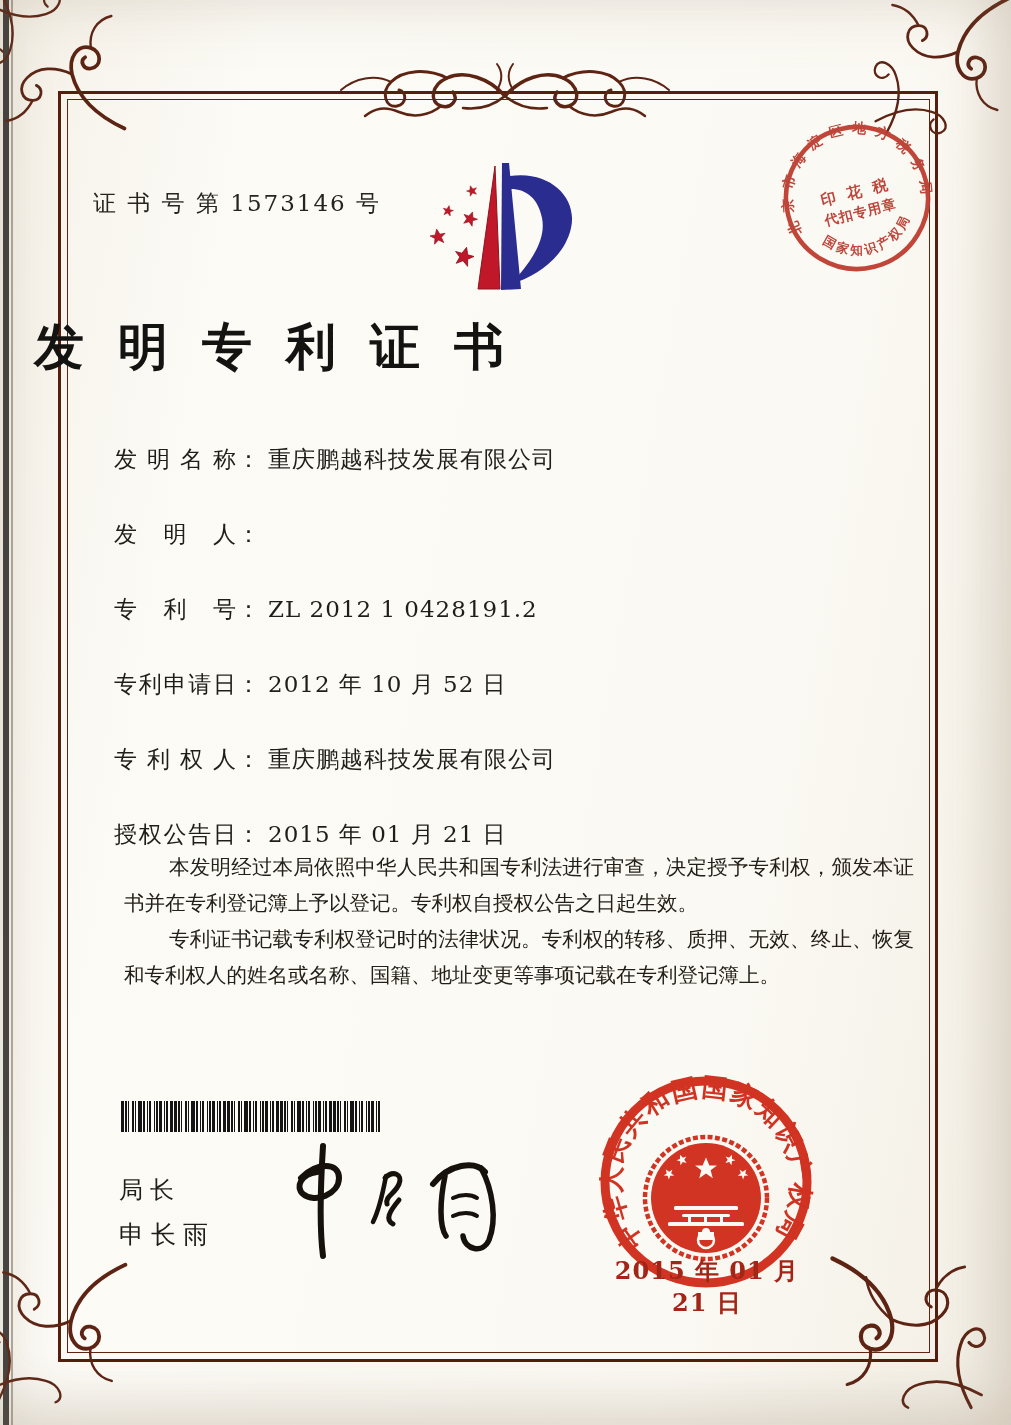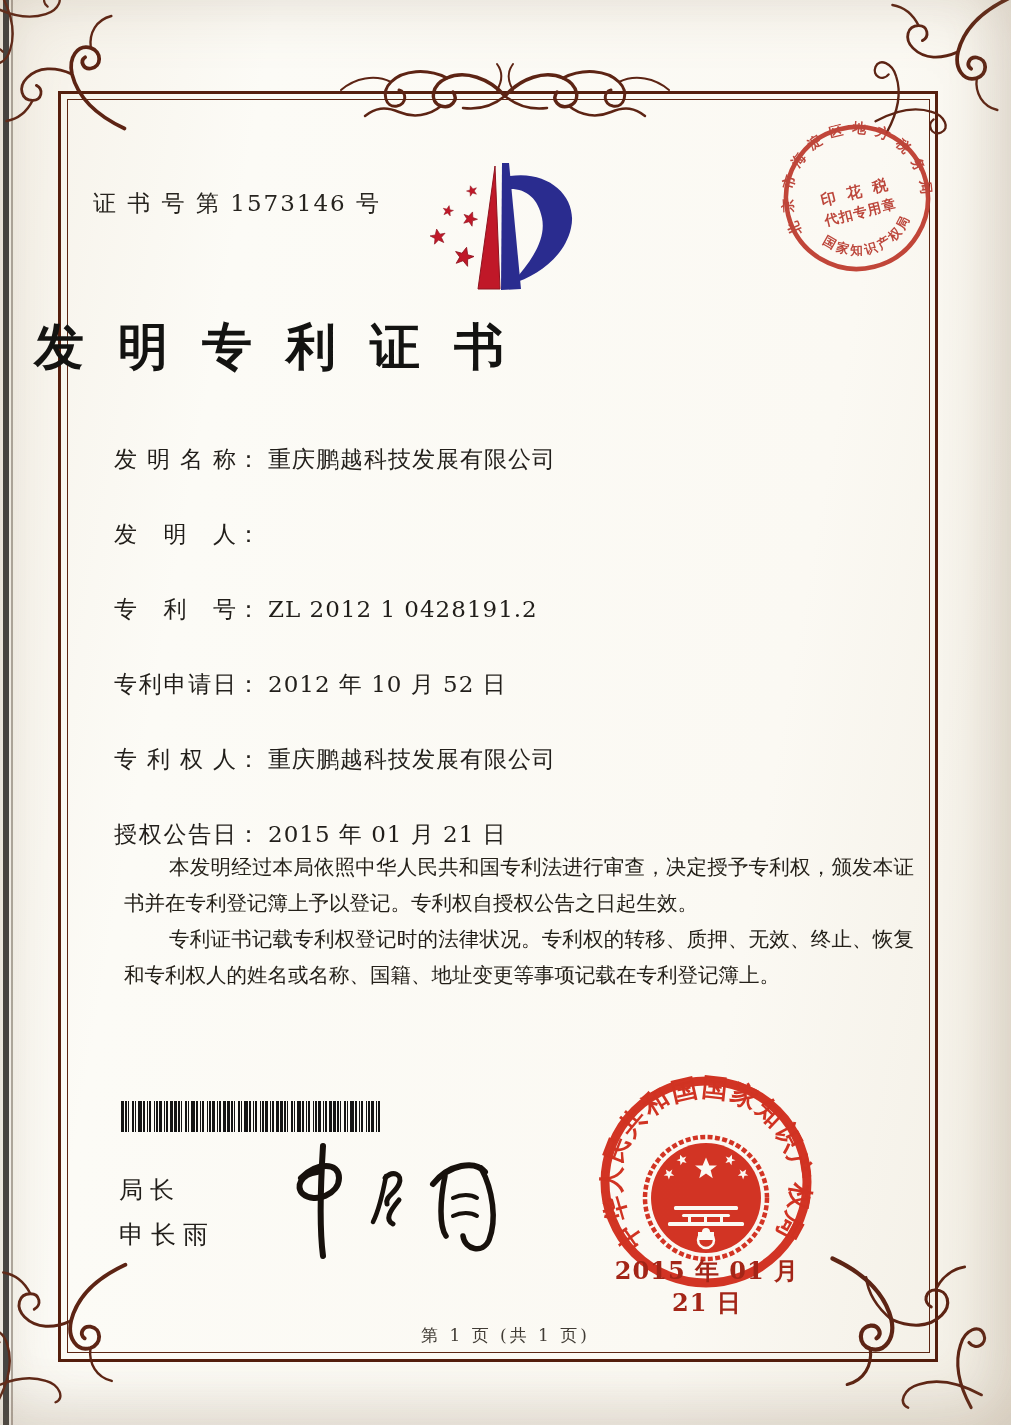--- a/index.html
+++ b/index.html
@@ -328,15 +328,14 @@
           <rect x="108" y="145" width="3" height="6"></rect>
           <rect x="124" y="145" width="3" height="6"></rect>
           <path d="M102,160 h16 v8 h-16 z M106,160 a4,4 0 0 1 8,0 z"></path>
         </g>
         <circle cx="110" cy="168" r="8" fill="none" stroke="#fcfaf4" stroke-width="2.5"></circle>
       </g>
     </svg>
   </div>
   <div class="seal-date">2015 年 01 月 21 日</div>
 
-  <div class="footer">第 1 页 (共 1 页)</div>
 
 </div>
 
 </body></html>

